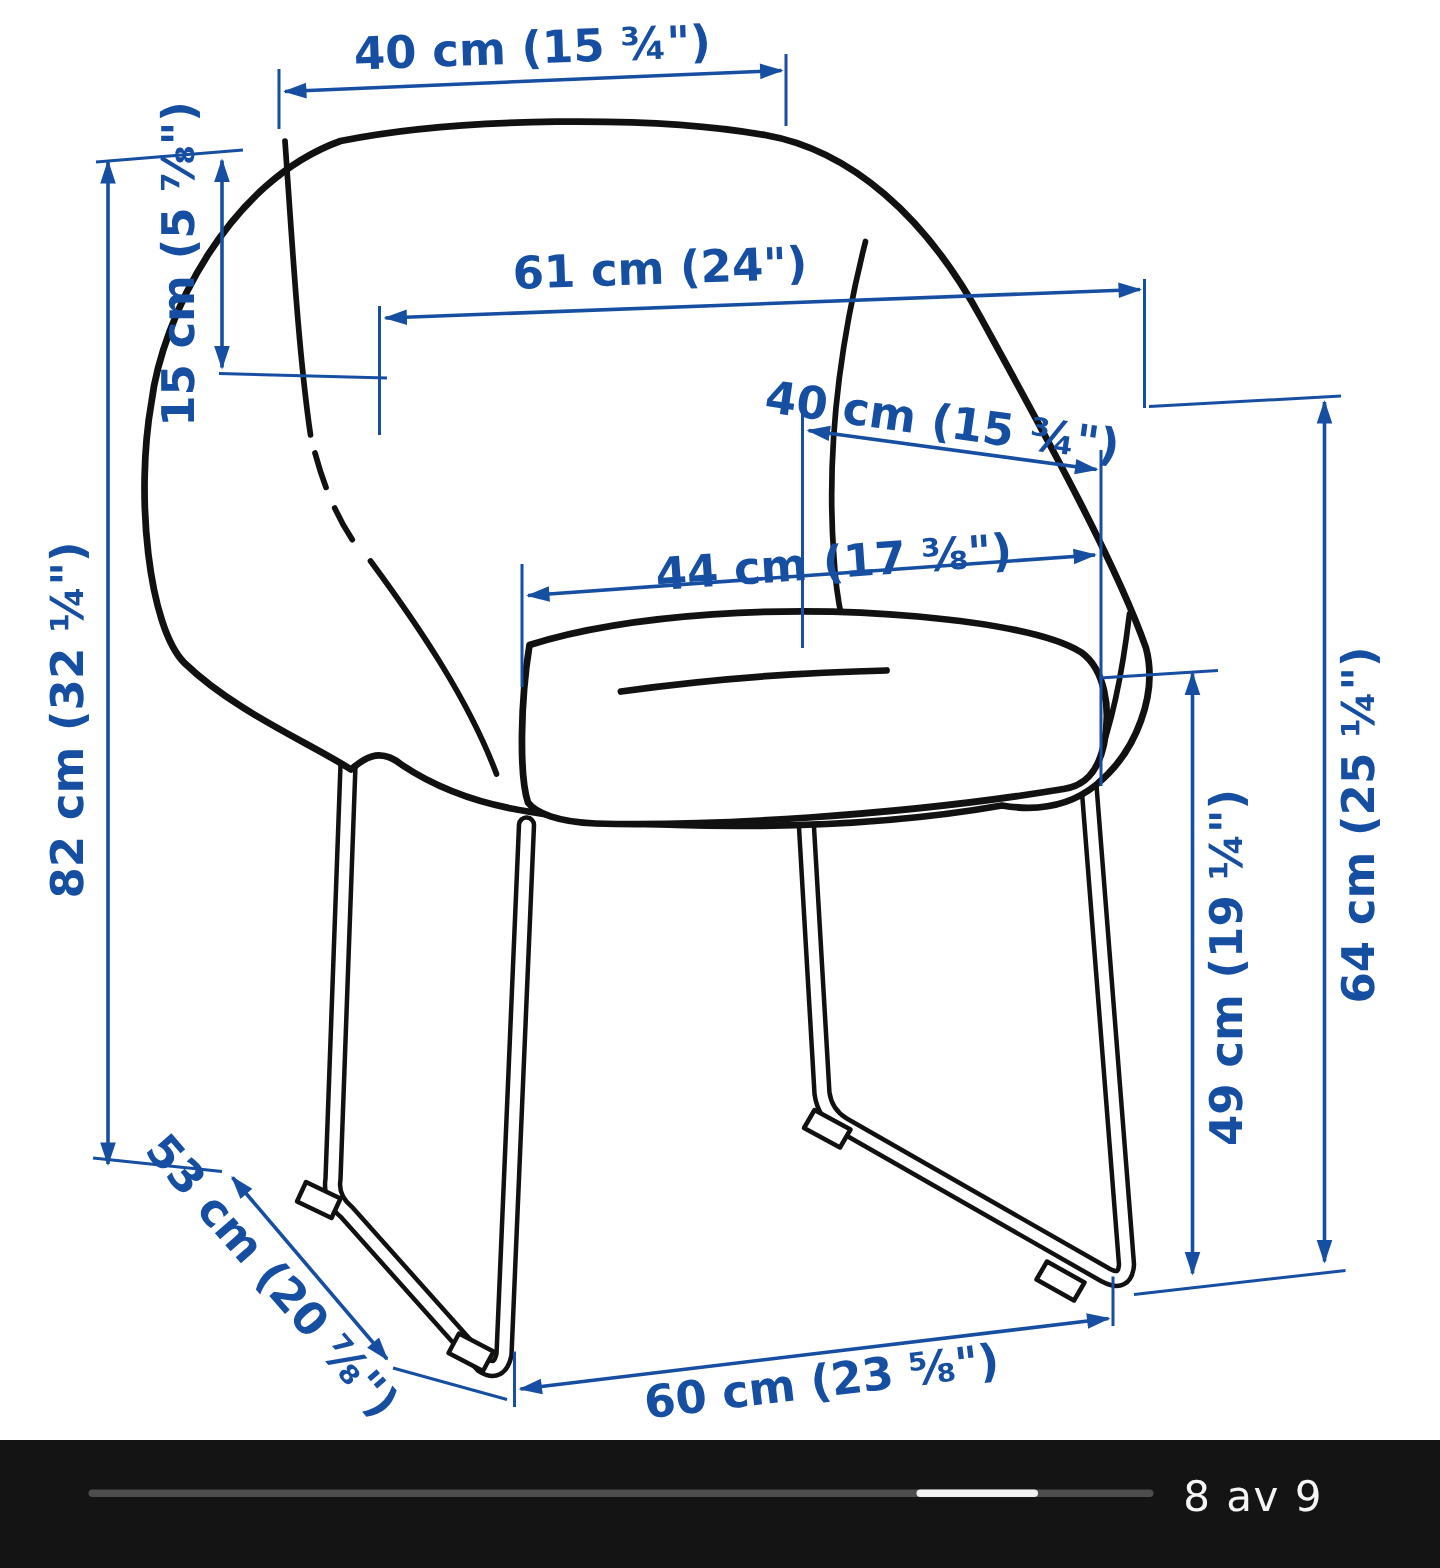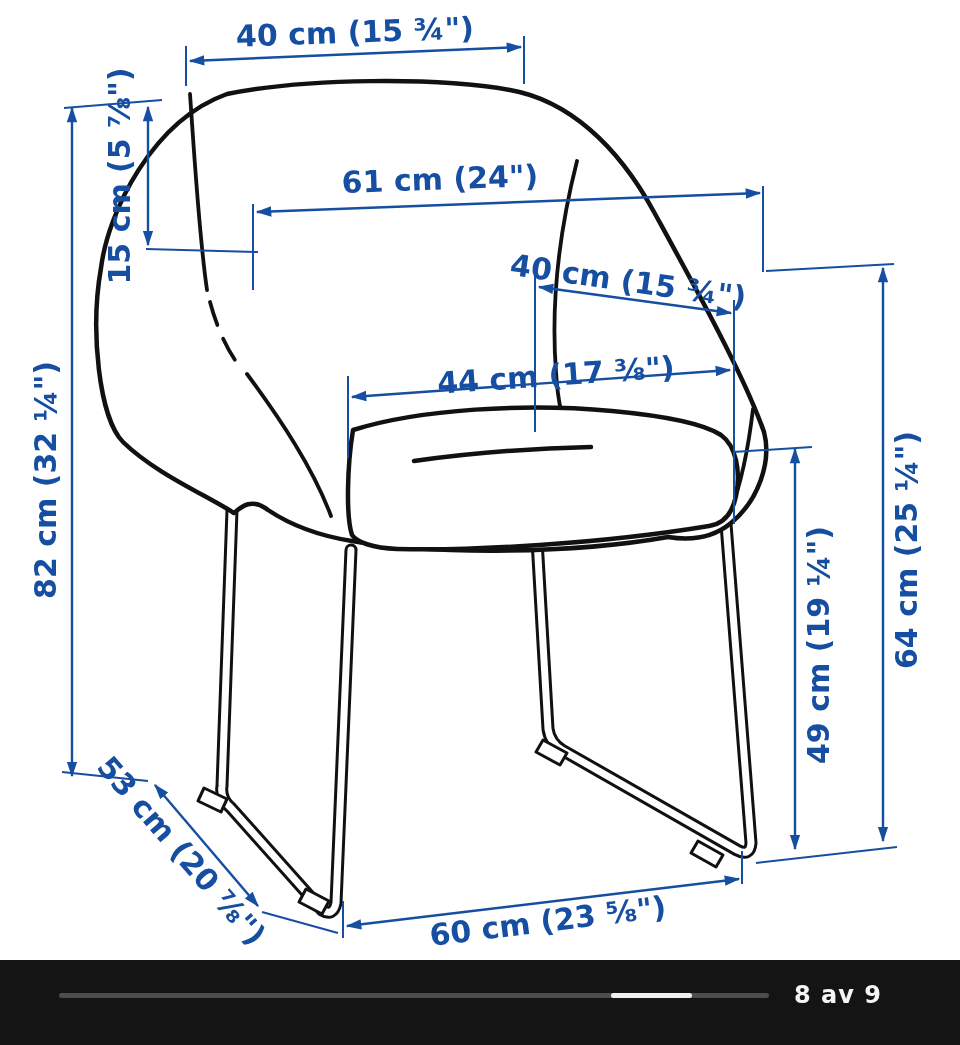--- a/index.html
+++ b/index.html
@@ -5,21 +5,21 @@
   html,body{margin:0;padding:0;background:#ffffff;}
   body{width:960px;height:1045px;position:relative;overflow:hidden;
        font-family:"DejaVu Sans","Liberation Sans",sans-serif;}
   .stage{position:absolute;left:0;top:0;width:960px;height:960px;background:#fff;}
   svg{display:block;}
   .dim-label{font-family:"DejaVu Sans","Liberation Sans",sans-serif;
              font-weight:700;font-size:30px;}
   .bottom-bar{position:absolute;left:0;top:960px;width:960px;height:85px;}
   .scrub-track{position:absolute;border-radius:3px;}
   .scrub-thumb{position:absolute;border-radius:3px;}
-  .pager-label{position:absolute;font-size:24px;font-weight:700;letter-spacing:1px;}
+  .pager-label{position:absolute;font-size:28px;font-weight:400;letter-spacing:1px;}
 </style>
 </head>
 <body>
 
 <div class="stage">
 <svg width="960" height="960" viewBox="0 0 960 960">
   <defs>
     <marker id="arrB" viewBox="0 0 12 10" refX="11" refY="5" markerWidth="16" markerHeight="13" orient="auto-start-reverse" markerUnits="userSpaceOnUse">
       <path d="M0,1 L12,5 L0,9 Z" fill="#164ea2"></path>
     </marker>

